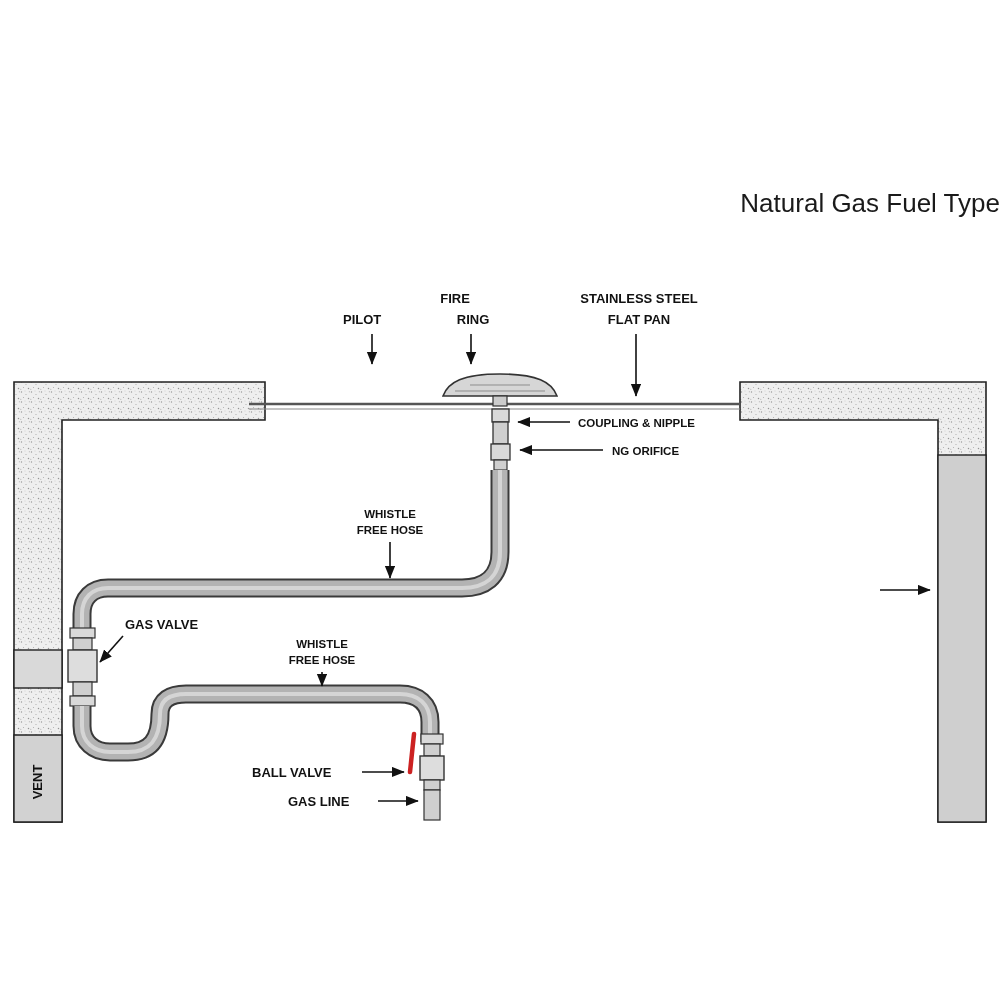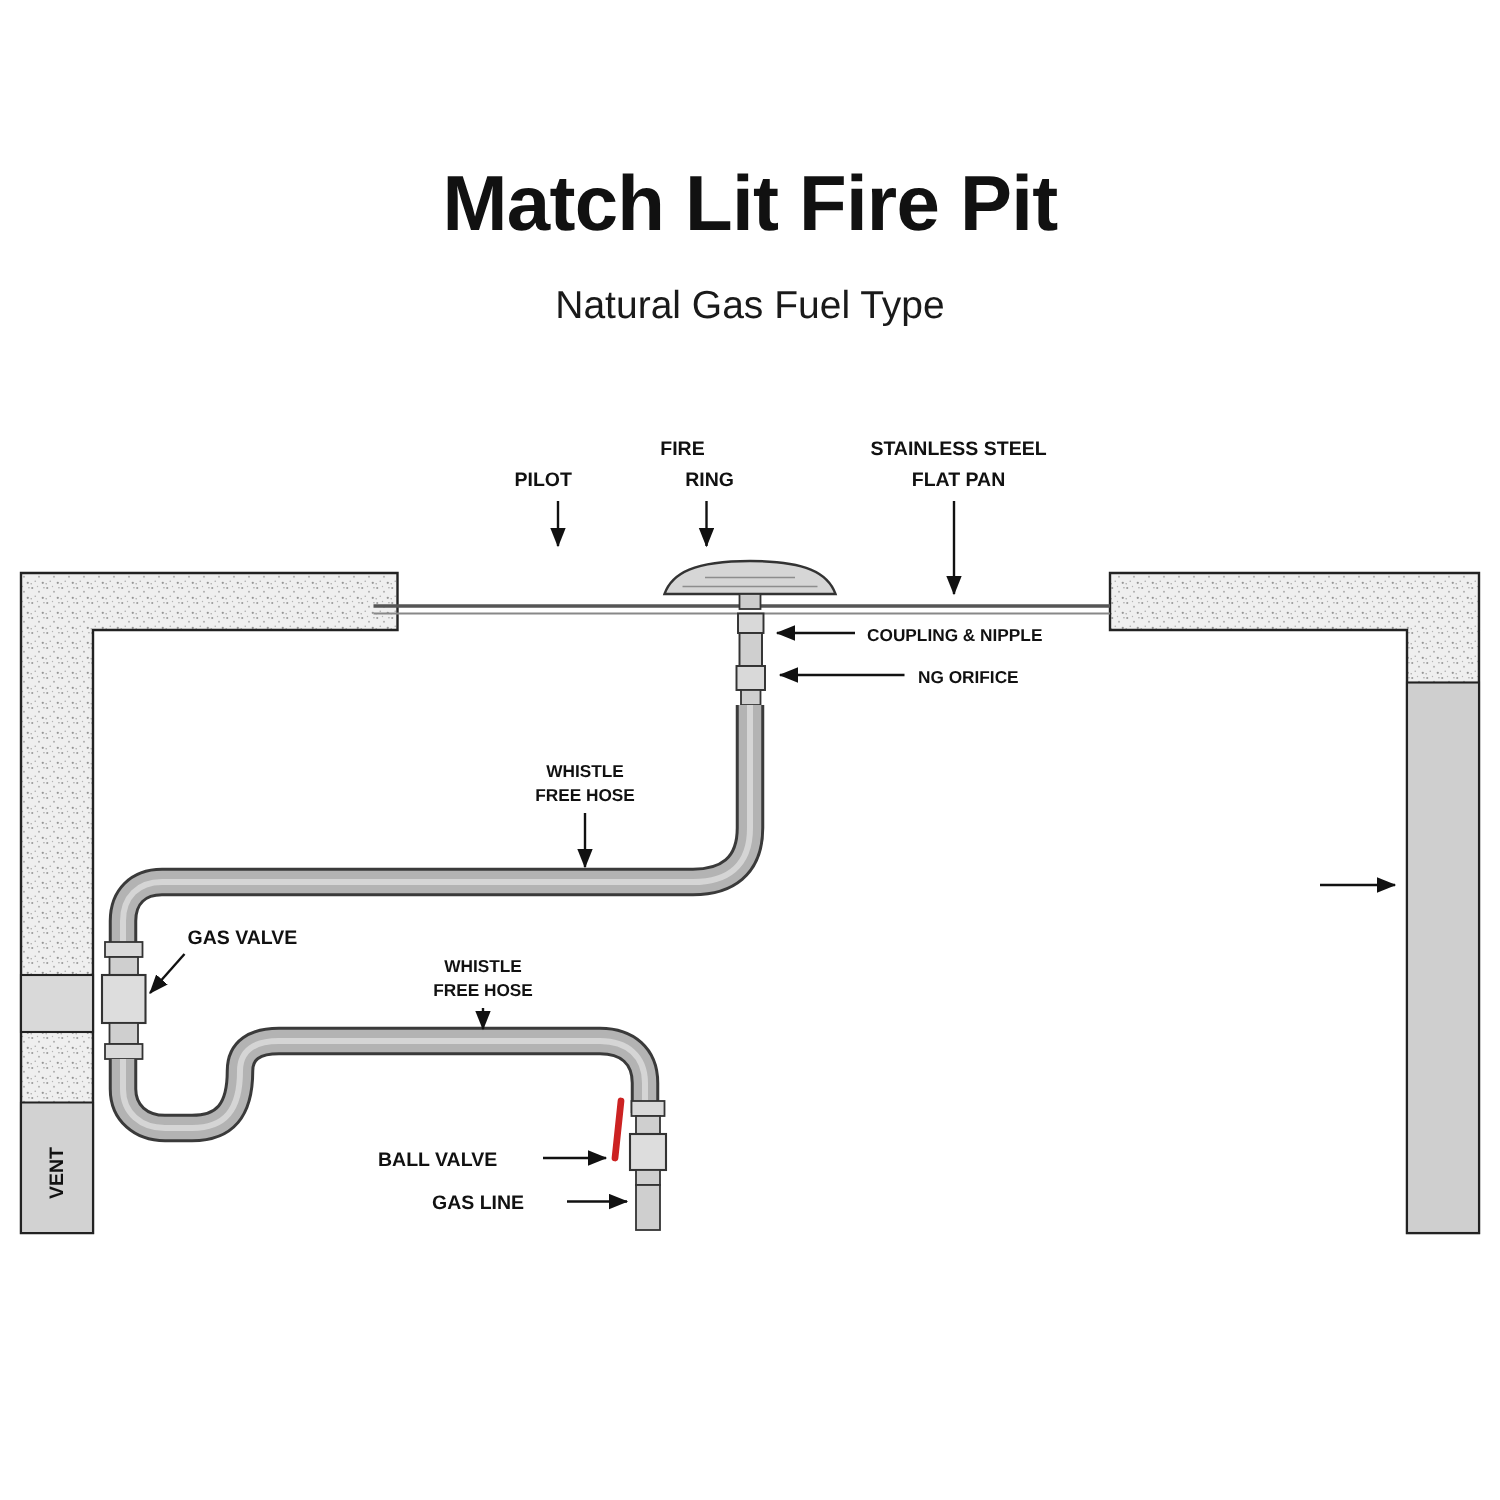--- a/index.html
+++ b/index.html
@@ -30,21 +30,21 @@
     font-size: 52px;
     font-weight: bold;
     letter-spacing: -0.5px;
     color: #111111;
   }
   .subtitle {
     position: absolute;
     left: 0;
     top: 188px;
     width: 1000px;
-    text-align: center;
+    text-align: right;
     font-size: 26px;
     font-weight: normal;
     color: #1a1a1a;
   }
   svg#diagram {
     position: absolute;
     left: 0;
     top: 0;
     width: 1000px;
     height: 1000px;
@@ -66,21 +66,20 @@
     font-weight: bold;
     font-size: 13px;
     fill: #111111;
   }
 </style>
 </head>
 <body>
 
 <div id="stage">
 
-  <div class="title">Match Lit Fire Pit</div>
   <div class="subtitle">Natural Gas Fuel Type</div>
 
   <svg id="diagram" viewBox="0 0 1000 1000">
     <defs>
       <pattern id="speckle" width="10" height="10" patternUnits="userSpaceOnUse">
         <rect width="10" height="10" fill="#efefef"></rect>
         <circle cx="1.5" cy="2" r="0.7" fill="#9a9a9a"></circle>
         <circle cx="6" cy="4.5" r="0.6" fill="#a8a8a8"></circle>
         <circle cx="8.5" cy="8.5" r="0.75" fill="#959595"></circle>
         <circle cx="3.5" cy="7.5" r="0.55" fill="#adadad"></circle>

